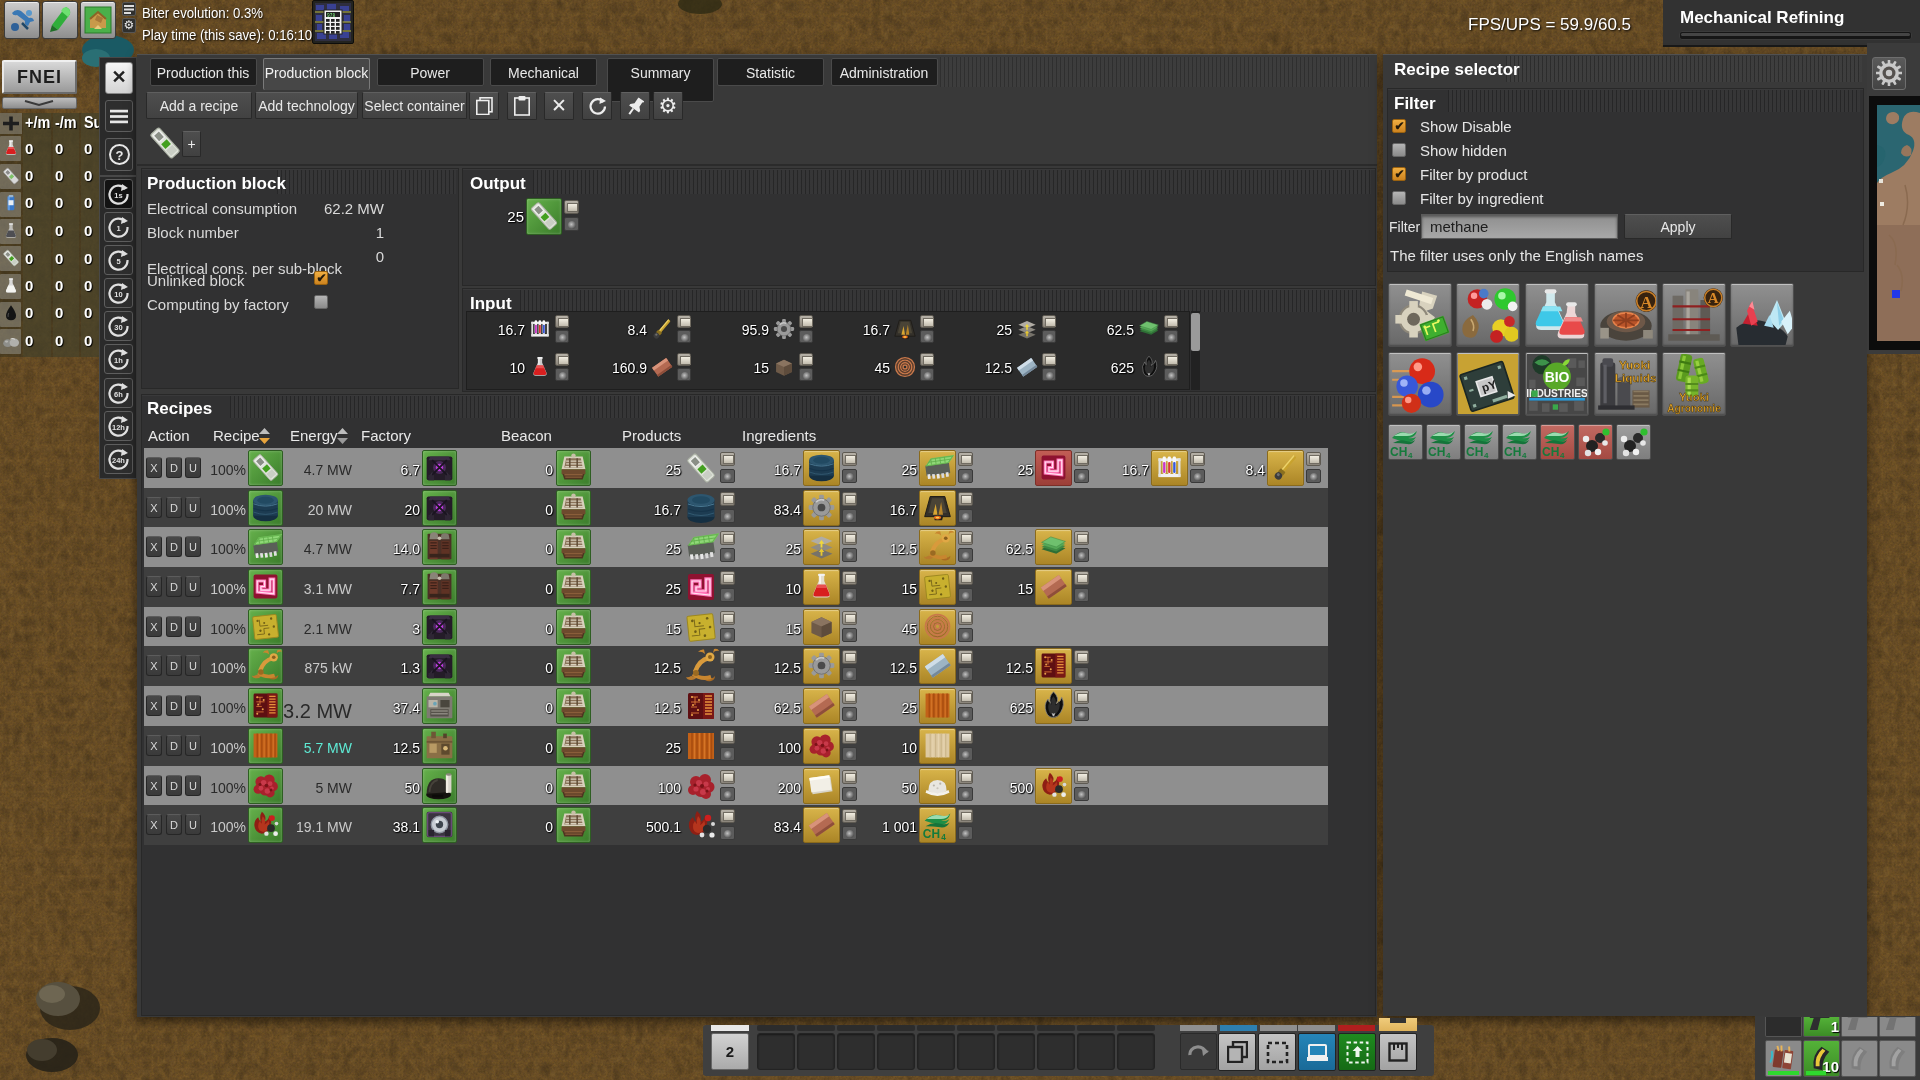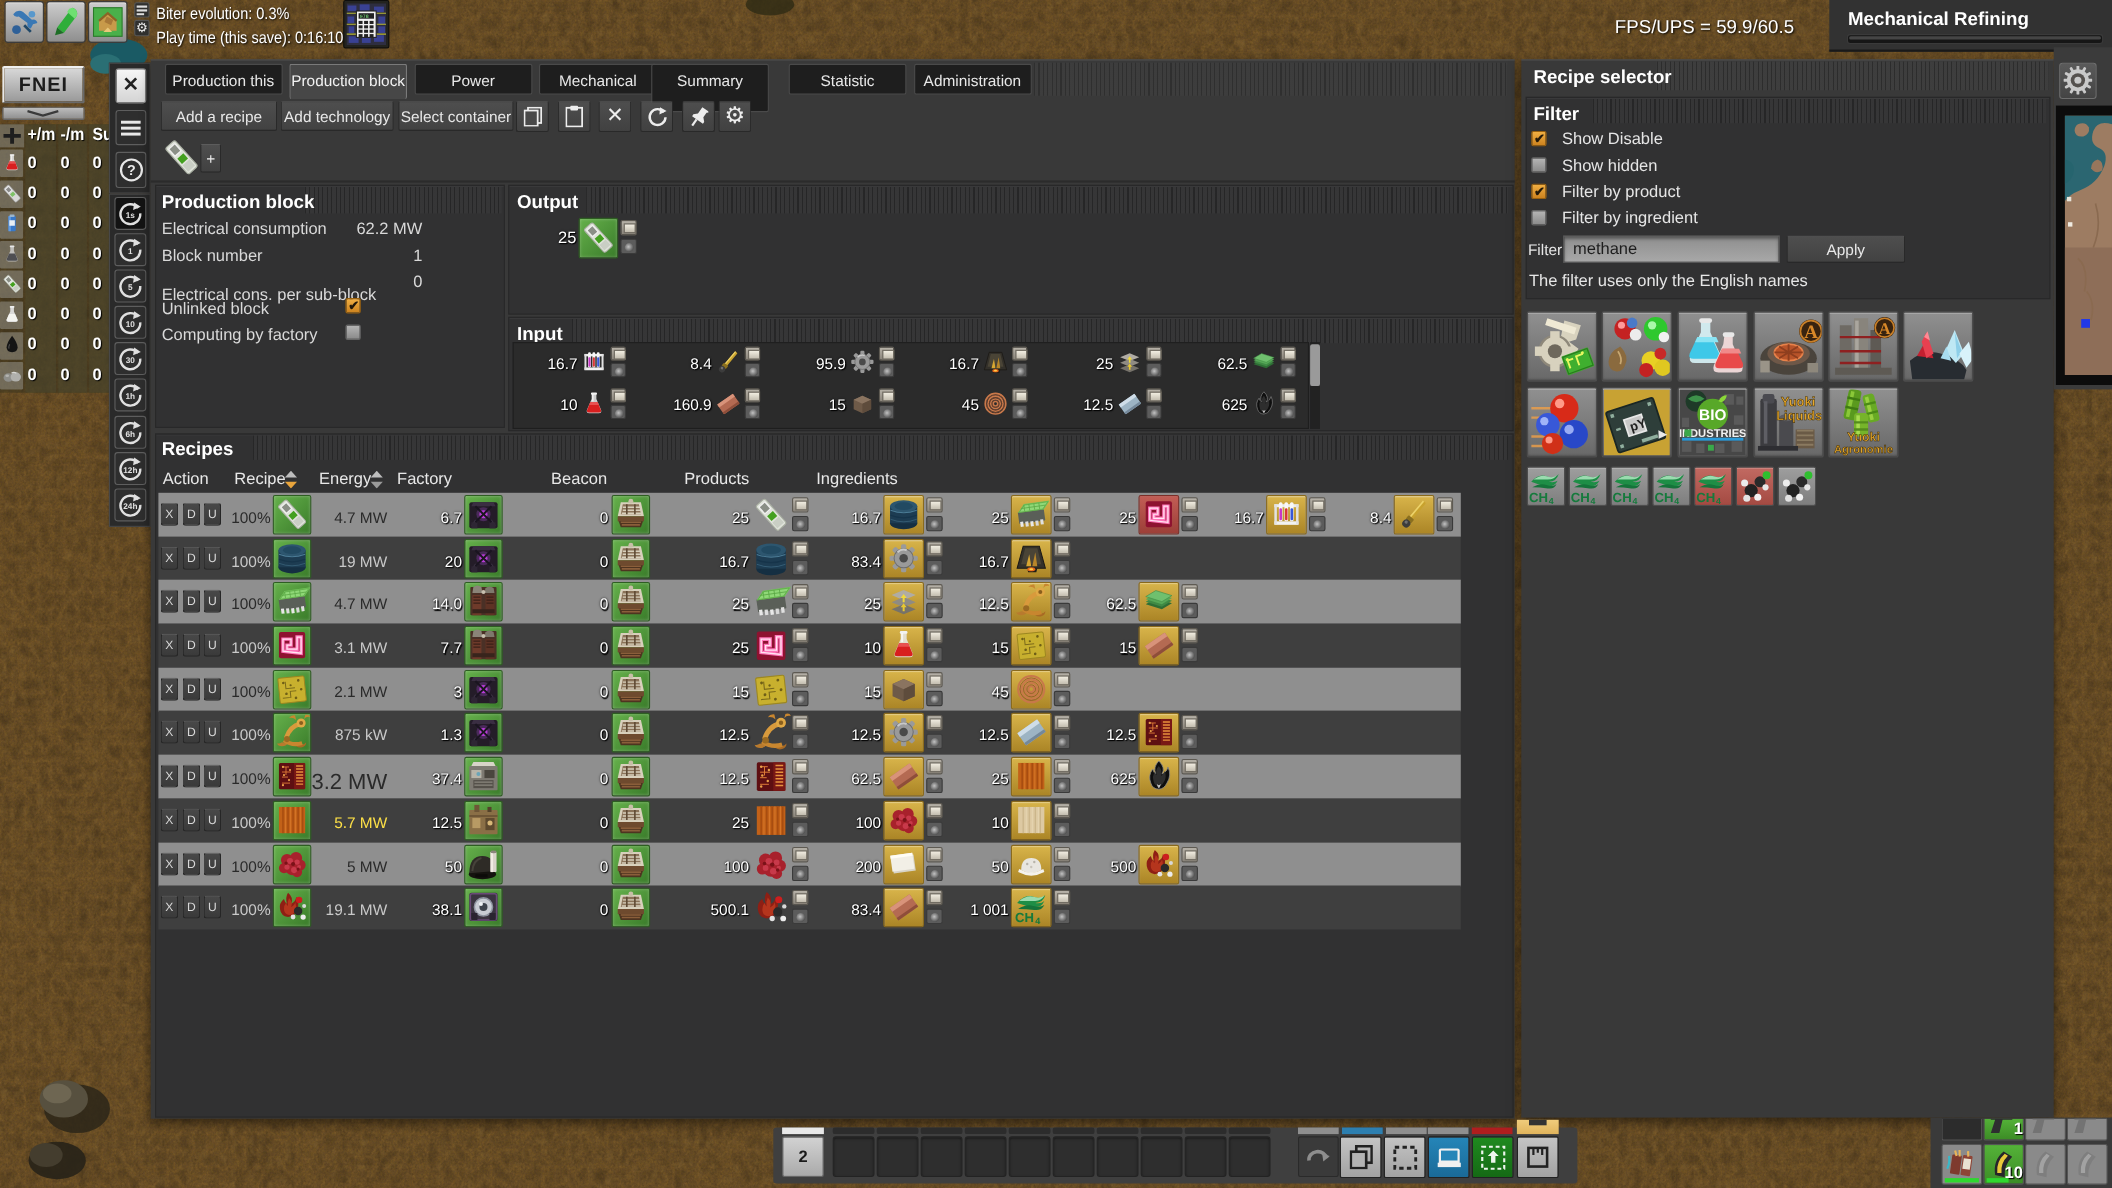--- a/index.html
+++ b/index.html
@@ -309,21 +309,21 @@
     <path d="M19.5 7 A 9 9 0 1 0 21.5 12" fill="none" stroke="#e0e0e0" stroke-width="2.2"></path>
     <path d="M16 2 l6 4 -7 3 z" fill="#e0e0e0"></path>
     <text x="12.5" y="16" font-size="7.5" font-weight="bold" fill="#e0e0e0" text-anchor="middle" font-family="Liberation Sans,sans-serif">24h</text>
   </svg>
 <div class="win" style="left:137px;top:54px;width:1240px;height:963px"></div>
 <div class="stripes" style="left:940px;top:57px;width:430px;height:30px;opacity:0.8"></div>
 <div class="tab" style="left:149.5px;top:58px;width:107px;height:28px;line-height:28px">Production this</div>
 <div class="tab tabact" style="left:263px;top:58px;width:107px;height:32px;line-height:28px">Production block</div>
 <div class="tab" style="left:376.5px;top:58px;width:107px;height:28px;line-height:28px">Power</div>
 <div class="tab" style="left:490px;top:58px;width:107px;height:28px;line-height:28px">Mechanical</div>
-<div class="tab" style="left:592px;top:58px;width:107px;height:44px;line-height:28px">Summary</div>
+<div class="tab" style="left:607px;top:58px;width:107px;height:44px;line-height:28px">Summary</div>
 <div class="tab" style="left:717px;top:58px;width:107px;height:28px;line-height:28px">Statistic</div>
 <div class="tab" style="left:830.5px;top:58px;width:107px;height:28px;line-height:28px">Administration</div>
 <div class="btn" style="left:146px;top:92px;width:106px;height:27px;line-height:26px">Add a recipe</div>
 <div class="btn" style="left:255px;top:92px;width:103px;height:27px;line-height:26px">Add technology</div>
 <div class="btn" style="left:362px;top:92px;width:105px;height:27px;line-height:26px">Select container</div>
 <div class="ibtn" style="left:469px;top:92px;width:30px;height:28px"></div>
 <div class="ibtn" style="left:507px;top:92px;width:30px;height:28px"></div>
 <div class="ibtn" style="left:544px;top:92px;width:30px;height:28px"></div>
 <div class="ibtn" style="left:582px;top:92px;width:30px;height:28px"></div>
 <div class="ibtn" style="left:620px;top:92px;width:30px;height:28px"></div>
@@ -687,21 +687,21 @@
 <div class="slot g" style="left:248px;top:490px;width:35px;height:36px"></div>
 <svg style="position:absolute;left:249px;top:491px;" width="33" height="33" viewBox="0 0 36 36">
     <ellipse cx="18" cy="27" rx="13.5" ry="6" fill="#152f42"></ellipse>
     <rect x="4.5" y="10" width="27" height="17" fill="#1d3c52"></rect>
     <ellipse cx="18" cy="10" rx="13.5" ry="6" fill="#2d566f"></ellipse>
     <ellipse cx="18" cy="10" rx="9" ry="3.8" fill="#224a62"></ellipse>
     <path d="M5 14 q13 5 26 0" stroke="#4a7a94" stroke-width="1" fill="none"></path>
     <path d="M5 19 q13 5 26 0" stroke="#16344a" stroke-width="1.2" fill="none"></path>
     <path d="M5 23 q13 5 26 0" stroke="#4a7a94" stroke-width="0.8" fill="none" opacity="0.6"></path>
   </svg>
-<div class="dnum" style="left:272px;top:502px;width:80px;color:#c9c9c9;font-size:14px">19 MW</div>
+<div class="dnum" style="left:272px;top:502px;width:80px;color:#c9c9c9;font-size:14px">20 MW</div>
 <div class="wnum" style="left:360px;top:502px;width:60px;font-size:14px">20</div>
 <div class="slot g" style="left:422px;top:490px;width:35px;height:36px"></div>
 <svg style="position:absolute;left:423px;top:491px;" width="33" height="33" viewBox="0 0 36 36">
     <rect x="4" y="6" width="28" height="26" rx="2" fill="#241c28"></rect>
     <path d="M6 10 h24 l-2 -4 h-20 z" fill="#3a2e42"></path>
     <circle cx="18" cy="18" r="7" fill="#4a2a5a"></circle>
     <circle cx="18" cy="18" r="4" fill="#b83ad8"></circle>
     <circle cx="18" cy="18" r="1.8" fill="#e88af2"></circle>
     <path d="M7 30 l4 -6 M29 30 l-4 -6" stroke="#3a3142" stroke-width="3"></path>
     <rect x="6" y="26" width="6" height="6" fill="#2e2634"></rect>
@@ -1263,21 +1263,21 @@
 <div class="slot g" style="left:248px;top:728px;width:35px;height:36px"></div>
 <svg style="position:absolute;left:249px;top:729px;" width="33" height="33" viewBox="0 0 36 36">
     <rect x="5" y="5" width="26" height="26" fill="#c26118"></rect>
     <g stroke="#a84d10" stroke-width="1.6">
       <path d="M9 5 v26 M14 5 v26 M19 5 v26 M24 5 v26 M28.5 5 v26"></path>
     </g>
     <g stroke="#d97a2c" stroke-width="0.8">
       <path d="M11.5 5 v26 M16.5 5 v26 M21.5 5 v26 M26.5 5 v26"></path>
     </g>
   </svg>
-<div class="dnum" style="left:272px;top:740px;width:80px;color:#fde047;font-size:14px">5.7 MW</div>
+<div class="dnum" style="left:272px;top:740px;width:80px;color:#5eead4;font-size:14px">5.7 MW</div>
 <div class="wnum" style="left:360px;top:740px;width:60px;font-size:14px">12.5</div>
 <div class="slot g" style="left:422px;top:728px;width:35px;height:36px"></div>
 <svg style="position:absolute;left:423px;top:729px;" width="33" height="33" viewBox="0 0 36 36">
     <rect x="4" y="8" width="28" height="24" rx="1" fill="#8a6f46"></rect>
     <path d="M4 14 h28" stroke="#6e5636" stroke-width="2"></path>
     <rect x="7" y="16" width="8" height="10" fill="#b89a64"></rect>
     <rect x="20" y="16" width="9" height="12" fill="#5e4a2e"></rect>
     <rect x="9" y="3" width="5" height="7" fill="#6e5636"></rect>
     <rect x="22" y="5" width="4" height="5" fill="#54422a"></rect>
     <circle cx="24.5" cy="21" r="2.5" fill="#d8b878"></circle>

